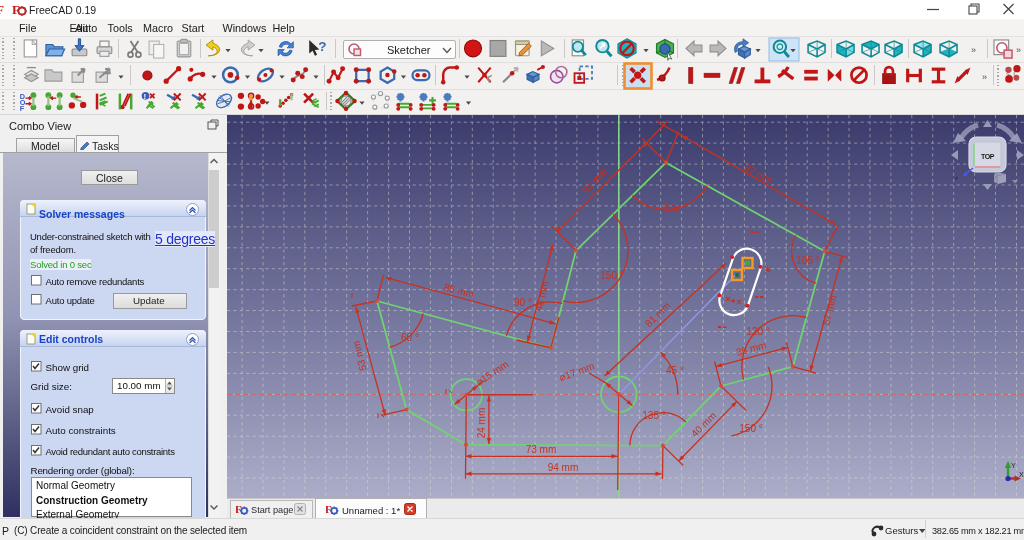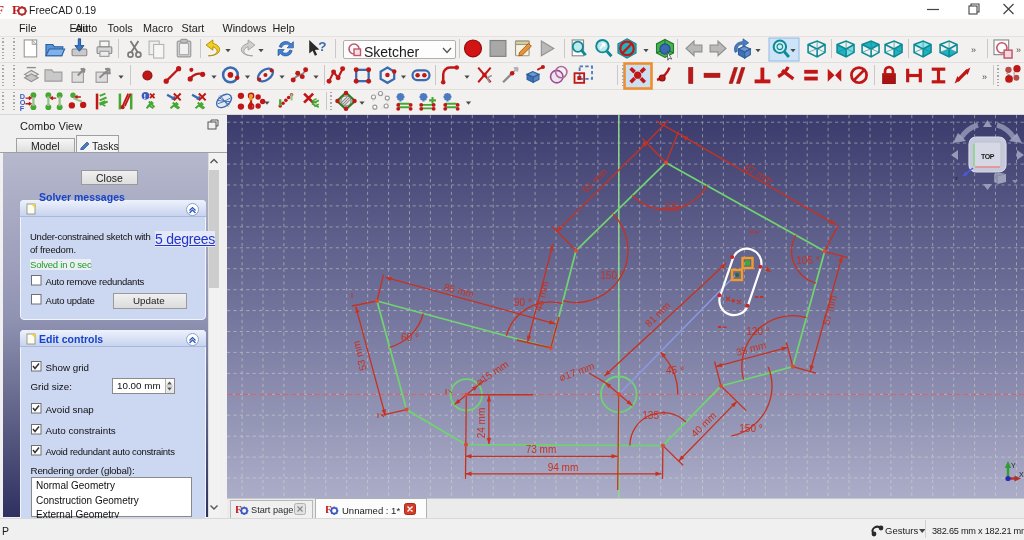--- a/index.html
+++ b/index.html
@@ -254,21 +254,21 @@
 <div class="abs" style="left:563.5px;top:39px;width:1px;height:19px;background:#c9c8c6;"></div>
 <div class="abs" style="left:677px;top:39px;width:1px;height:19px;background:#c9c8c6;"></div>
 <div class="abs" style="left:830.5px;top:39px;width:1px;height:19px;background:#c9c8c6;"></div>
 <div class="abs" style="left:908px;top:39px;width:1px;height:19px;background:#c9c8c6;"></div>
 <div class="abs" style="left:987px;top:39px;width:1px;height:19px;background:#c9c8c6;"></div>
 <div class="abs" style="left:343px;top:39.5px;width:113px;height:19px;background:#fdfdfd;border:1px solid #b0b0b0;border-radius:2px;"></div>
 <svg class="abs" style="left:346px;top:41px" width="16" height="16">
       <circle cx="8" cy="8" r="5" fill="none" stroke="#c2566a" stroke-width="1.6"></circle>
       <rect x="8" y="8" width="6.5" height="6.5" fill="#f4e0e4" stroke="#c2566a" stroke-width="1.4"></rect>
     </svg>
-<div class="txt" style="left:364px;top:43.5px;font-size:14px;color:#1a1a1a;font-weight:normal;">Sketcher</div>
+<div class="txt" style="left:387px;top:43.5px;font-size:11px;color:#1a1a1a;font-weight:normal;">Sketcher</div>
 <svg class="abs" style="left:440px;top:46px" width="14" height="8">
       <path d="M3 2 L7 6.5 L11 2" fill="none" stroke="#555" stroke-width="1.3"></path>
     </svg>
 <svg class="abs" style="left:0px;top:62px" width="1024" height="28">
       <rect x="624.5" y="1.5" width="27" height="25" fill="#ccdff0" stroke="#ef8e2e" stroke-width="2.6"></rect>
       <g transform="translate(22.5,3.5)">
         <g transform="translate(10,10) scale(1.13) translate(-10,-10)">
           <path d="M3 9 L9 5.5 L15 9 L9 12.5 Z" fill="#e2e2e2" stroke="#8e8e8e"></path>
           <path d="M3 12 L9 8.5 L15 12 L9 15.5 Z" fill="#c6c6c6" stroke="#8e8e8e"></path>
           <path d="M5 3 L13 3" stroke="#8e8e8e" stroke-width="1.2"></path>
@@ -704,21 +704,21 @@
       </g>
       <polygon points="264.4,12.6 269.6,12.6 267,15.8" fill="#4a4a4a"></polygon>
       <polygon points="359.4,12.6 364.6,12.6 362,15.8" fill="#4a4a4a"></polygon>
       <polygon points="465.9,12.6 471.1,12.6 468.5,15.8" fill="#4a4a4a"></polygon>
     </svg>
 <div class="abs" style="left:2px;top:92px;width:2px;height:19px;background-image:repeating-linear-gradient(#a8a8a8 0 1.4px,transparent 1.4px 3.4px);"></div>
 <div class="abs" style="left:13px;top:92px;width:2px;height:19px;background-image:repeating-linear-gradient(#a8a8a8 0 1.4px,transparent 1.4px 3.4px);"></div>
 <div class="abs" style="left:330px;top:92px;width:2px;height:19px;background-image:repeating-linear-gradient(#a8a8a8 0 1.4px,transparent 1.4px 3.4px);"></div>
 <div class="abs" style="left:326px;top:92px;width:1px;height:18px;background:#c9c8c6;"></div>
 <div class="abs" style="left:0;top:115px;width:227px;height:403px;background:#f0f0f0;"></div>
-<div class="txt" style="left:20px;top:119.5px;font-size:11px;color:#1a1a1a;font-weight:normal;">Combo View</div>
+<div class="txt" style="left:9px;top:119.5px;font-size:11px;color:#1a1a1a;font-weight:normal;">Combo View</div>
 <svg class="abs" style="left:207px;top:119px" width="12" height="11">
       <rect x="1" y="3" width="8" height="7" fill="none" stroke="#555" stroke-width="1"></rect>
       <path d="M4 3 L4 1 L11 1 L11 7 L9 7" fill="none" stroke="#555" stroke-width="1"></path>
     </svg>
 <div class="abs" style="left:15.8px;top:137.5px;width:59px;height:15px;background:linear-gradient(#f6f6f6,#dcdcdc);border:1px solid #a0a0a0;border-bottom:none;"></div>
 <div class="txt" style="left:31px;top:139.5px;font-size:10.5px;color:#1a1a1a;font-weight:normal;">Model</div>
 <div class="abs" style="left:76px;top:134.5px;width:43px;height:18px;background:#f4f4f4;border:1px solid #a0a0a0;border-bottom:none;"></div>
 <svg class="abs" style="left:79px;top:138px" width="12" height="12">
       <path d="M2 10 L8 4 L10 6 L4 12 L1.5 12.5 Z" fill="#4a7ac0" stroke="#2e5090" stroke-width="0.7"></path>
     </svg>
@@ -734,21 +734,21 @@
       <path d="M2.5 4.5 L6 8 L9.5 4.5" fill="none" stroke="#555" stroke-width="1.4"></path>
     </svg>
 <div class="abs" style="left:81px;top:170px;width:56.5px;height:14.5px;background:linear-gradient(#f0f0f0,#dedede);border:1px solid #9a9a9a;"></div>
 <div class="txt" style="left:96px;top:172px;font-size:10.5px;color:#1a1a1a;font-weight:normal;">Close</div>
 <div class="abs" style="left:20px;top:200px;width:186px;height:120px;background:#ccd7f2;border:1px solid #f0f4ff;border-radius:4px;"></div>
     <div class="abs" style="left:20px;top:200px;width:186px;height:17px;background:linear-gradient(#eef2fc,#c7d3ef);border-radius:4px 4px 0 0;border-bottom:1px solid #a8b8d8;"></div>
     <svg class="abs" style="left:26px;top:203px" width="11" height="12">
       <rect x="1" y="1" width="8" height="10" fill="#fdfdf2" stroke="#8a8a6a" stroke-width="0.8"></rect>
       <path d="M5 1 L9 1 L9 5 Z" fill="#f2d438"></path>
     </svg>
-    <div class="txt" style="left:39px;top:191px;font-size:10.5px;color:#1643c8;font-weight:bold;text-align:center;">Solver messages</div>
+    <div class="txt" style="left:39px;top:208px;font-size:10.5px;color:#1643c8;font-weight:bold;text-align:center;">Solver messages</div>
     <svg class="abs" style="left:186px;top:203px" width="13" height="13">
       <circle cx="6.5" cy="6.5" r="6" fill="#fff" stroke="#8aa0cc"></circle>
       <path d="M3.5 7.5 L6.5 4.5 L9.5 7.5 M3.5 10 L6.5 7 L9.5 10" fill="none" stroke="#2a52c0" stroke-width="1.2"></path>
     </svg>
 <div class="txt" style="left:30px;top:231px;font-size:9.5px;color:#101010;font-weight:normal;letter-spacing:-0.25px;">Under-constrained sketch with </div>
 <div class="txt" style="left:155px;top:231px;font-size:14px;color:#2233cc;font-weight:normal;letter-spacing:-0.25px;"><span style="background:#e4e9fa;color:#2233cc;text-decoration:underline;">5 degrees</span></div>
 <div class="txt" style="left:30px;top:244px;font-size:9.5px;color:#101010;font-weight:normal;letter-spacing:-0.2px;">of freedom.</div>
 <div class="txt" style="left:30px;top:258.5px;font-size:9.5px;color:#1c9e28;font-weight:normal;letter-spacing:-0.2px;"><span style="background:#eceff5;">Solved in 0 sec</span></div>
 <svg class="abs" style="left:30.5px;top:275px" width="11" height="11">
       <rect x="0.5" y="0.5" width="9.5" height="9.5" fill="#fff" stroke="#707070"></rect>
@@ -796,21 +796,21 @@
     </svg>
 <div class="txt" style="left:45.5px;top:425px;font-size:9.8px;color:#101010;font-weight:normal;">Auto constraints</div>
 <svg class="abs" style="left:31px;top:445px" width="11" height="11">
       <rect x="0.5" y="0.5" width="9.5" height="9.5" fill="#fff" stroke="#707070"></rect>
       <path d="M2 5 L4 7.5 L8 2.5" fill="none" stroke="#333" stroke-width="1.5"></path>
     </svg>
 <div class="txt" style="left:45.5px;top:446px;font-size:9.5px;color:#101010;font-weight:normal;letter-spacing:-0.3px;">Avoid redundant auto constraints</div>
 <div class="txt" style="left:30.5px;top:465px;font-size:9.8px;color:#101010;font-weight:normal;letter-spacing:-0.2px;">Rendering order (global):</div>
 <div class="abs" style="left:30.5px;top:477px;width:161px;height:40px;background:#fff;border:1px solid #8a8a8a;"></div>
 <div class="txt" style="left:36px;top:480px;font-size:10px;color:#101010;font-weight:normal;">Normal Geometry</div>
-<div class="txt" style="left:36px;top:494.5px;font-size:10px;color:#101010;font-weight:normal;">Construction Geometry</div>
+<div class="txt" style="left:36px;top:494.5px;font-size:10px;color:#101010;font-weight:bold;">Construction Geometry</div>
 <div class="txt" style="left:36px;top:508.5px;font-size:10px;color:#101010;font-weight:normal;">External Geometry</div>
 <svg class="abs" style="left:227px;top:115px" width="797" height="383" viewBox="227 115 797 383">
 <defs>
         <linearGradient id="bgg" x1="0" y1="0" x2="0" y2="1">
 <stop offset="0" stop-color="#3a3b6c"></stop>
           <stop offset="0.5" stop-color="#72739b"></stop>
           <stop offset="1" stop-color="#abadc8"></stop>
 </linearGradient>
       </defs>
 <rect x="227" y="115" width="797" height="383" fill="url(#bgg)"></rect>
@@ -1076,20 +1076,21 @@
         </g>
       </g>
     </svg>
 <div class="txt" style="left:342px;top:505px;font-size:9.5px;color:#1a1a1a;font-weight:normal;">Unnamed : 1*</div>
 <svg class="abs" style="left:404px;top:503px" width="12" height="12">
       <rect x="0.5" y="0.5" width="11" height="11" rx="2" fill="#d23c28" stroke="#a82a1a"></rect>
       <path d="M3.5 3.5 L8.5 8.5 M8.5 3.5 L3.5 8.5" stroke="#fff" stroke-width="1.4"></path>
     </svg>
 <div class="abs" style="left:0;top:518px;width:1024px;height:22px;background:#f0f0f0;border-top:1px solid #d8d8d8;"></div>
 <div class="txt" style="left:2px;top:524.5px;font-size:10.5px;color:#1a1a1a;font-weight:normal;">P</div>
+<div class="txt" style="left:14px;top:524.5px;font-size:10px;color:#1a1a1a;font-weight:normal;letter-spacing:-0.15px;">(C) Create a coincident constraint on the selected item</div>
 <svg class="abs" style="left:869px;top:522px" width="16" height="16">
       <path d="M4.5 12 Q2 8 5.5 5.5 Q9 3.5 12 6" fill="none" stroke="#2a2a2a" stroke-width="2"></path>
       <circle cx="12" cy="6" r="2.4" fill="#2a2a2a"></circle>
       <circle cx="5" cy="12" r="2.4" fill="#2a2a2a"></circle>
     </svg>
 <div class="txt" style="left:885px;top:525px;font-size:9.5px;color:#1a1a1a;font-weight:normal;">Gesturѕ</div>
 <svg class="abs" style="left:917.5px;top:527.5px" width="10" height="8">
       <polygon points="1,1 7.5,1 4.2,5" fill="#444"></polygon>
     </svg>
 <div class="abs" style="left:925px;top:520px;width:1px;height:18px;background:#d0d0d0;"></div>

